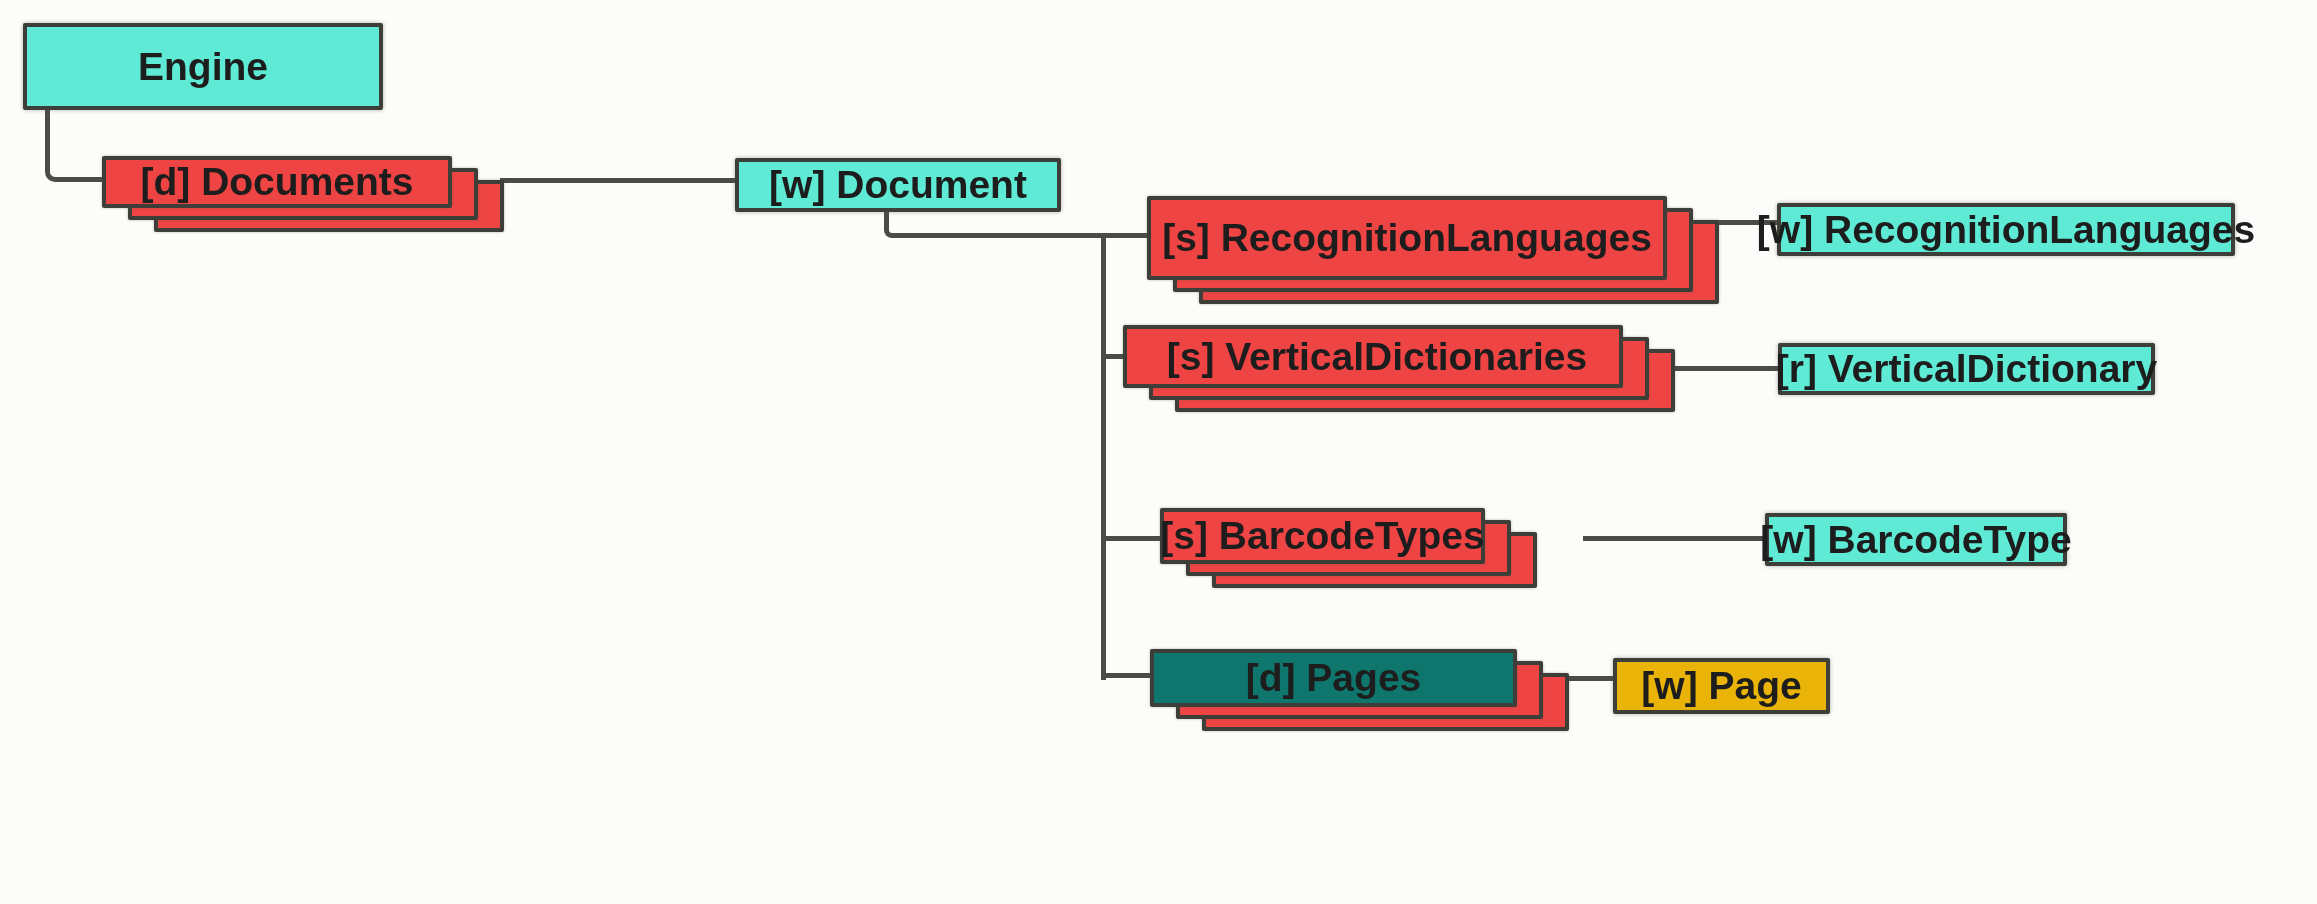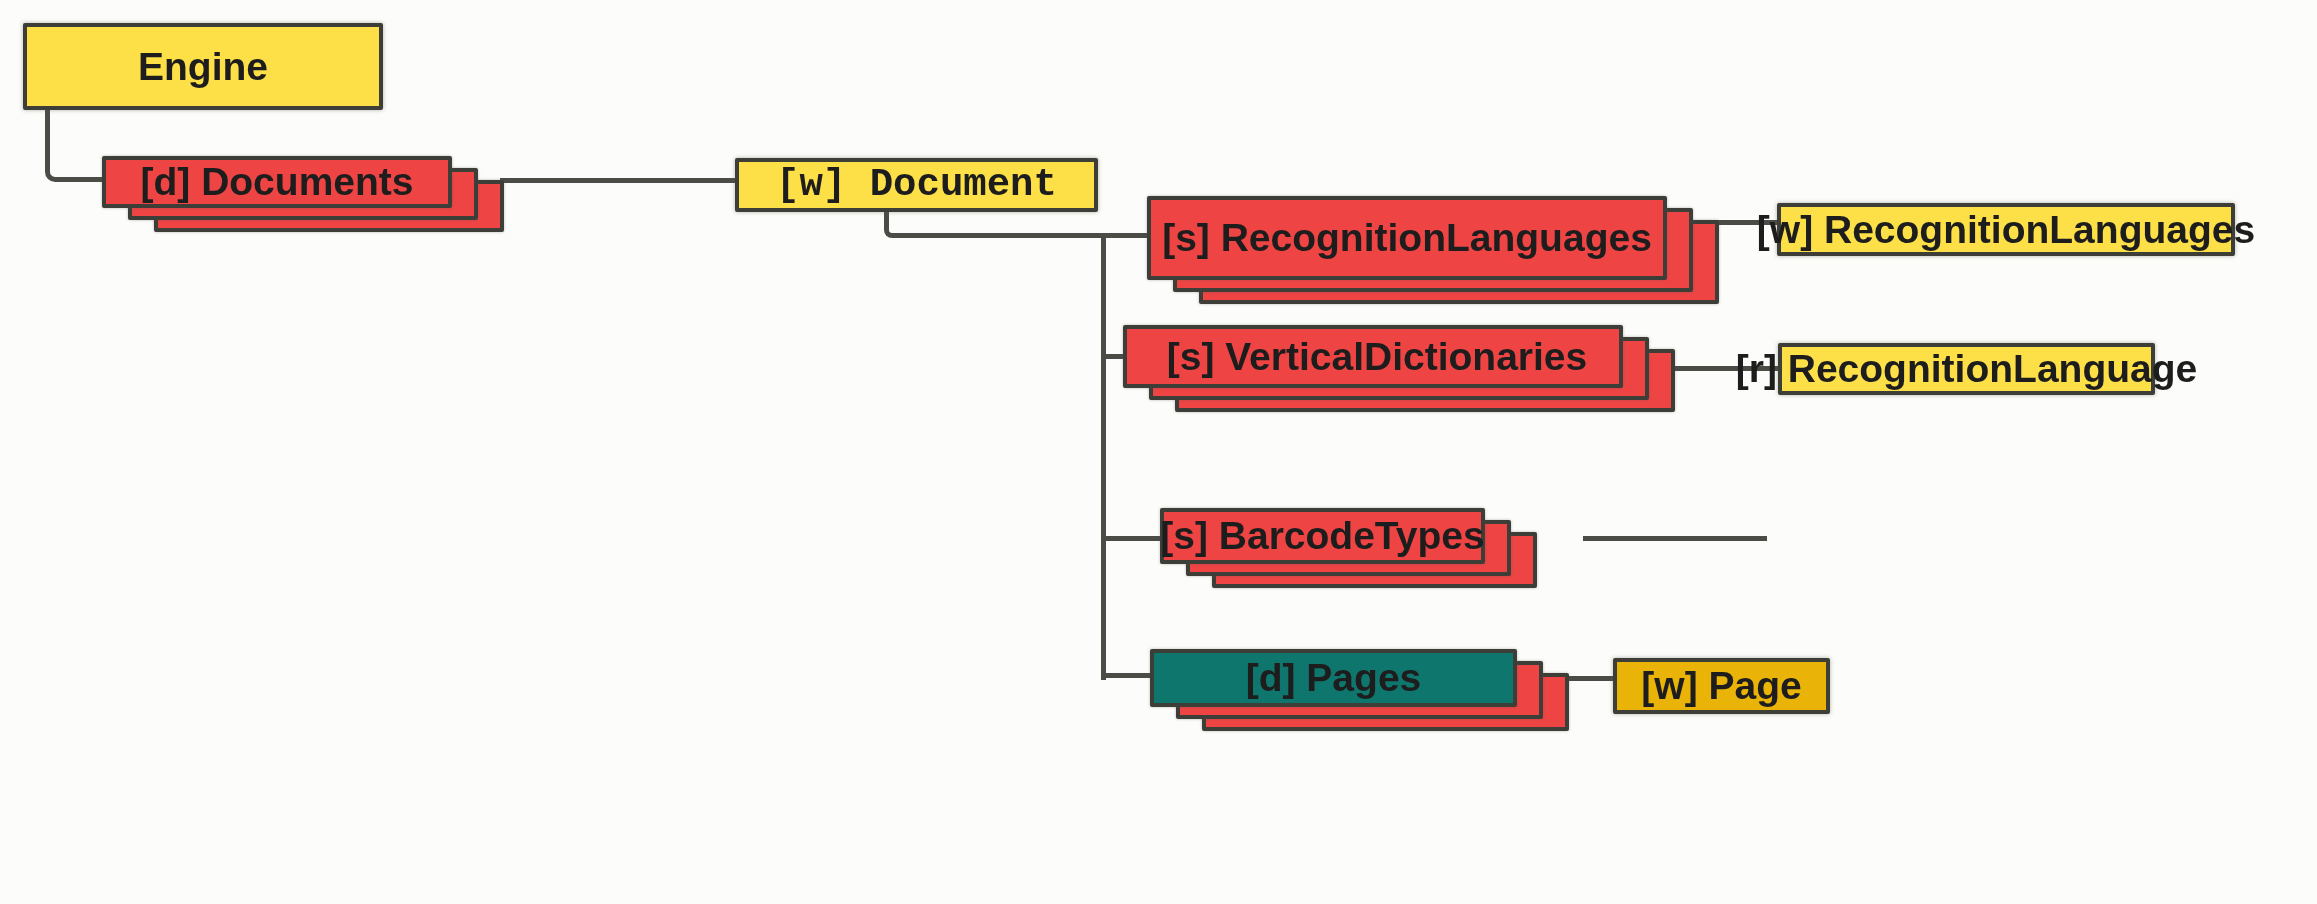--- a/index.html
+++ b/index.html
@@ -7,21 +7,21 @@
     position:relative;
     width:2317px;height:904px;
     background:#fcfcfa;
     overflow:hidden;
     font-family:"Liberation Sans",sans-serif;
     filter:blur(0.5px);
   }
   
   .box{
     position:absolute;box-sizing:border-box;
-    border:4px solid #3e3e39;background:#fde047;border-radius:2px;
+    border:4px solid #3e3e39;background:#5eead4;border-radius:2px;
     display:flex;align-items:center;justify-content:center;
     font-weight:bold;font-size:39px;color:#1d1d1d;white-space:nowrap;
     box-shadow:0 0 4px rgba(90,88,80,.45);
     letter-spacing:0px;
   }
   
   .stack{position:absolute;}
   .stack .card{
     position:absolute;box-sizing:border-box;
     border:4px solid #3e3e39;background:#ef4444;border-radius:2px;
@@ -35,21 +35,21 @@
     font-weight:bold;font-size:39px;color:#1d1d1d;white-space:nowrap;
   }
   
   .s-documents{left:102px;top:156px;}  .s-documents .card{width:350px;height:52px;}
   .s-rlangs   {left:1147px;top:196px;} .s-rlangs .card{width:520px;height:84px;}
   .s-vdicts   {left:1123px;top:325px;} .s-vdicts .card{width:500px;height:63px;padding-left:8px;}
   .s-btypes   {left:1160px;top:508px;} .s-btypes .card{width:325px;height:56px;}
   .s-pages    {left:1150px;top:649px;} .s-pages .card{width:367px;height:58px;}
   
   .n-engine {left:23px;top:23px;width:360px;height:87px;}
-  .n-document{left:735px;top:158px;width:363px;height:54px;font-family:Liberation Mono, monospace;}
+  .n-document{left:735px;top:158px;width:326px;height:54px;}
   .n-rlang  {left:1777px;top:203px;width:458px;height:53px;}
   .n-vdict  {left:1778px;top:343px;width:377px;height:52px;}
   .n-btype  {left:1765px;top:513px;width:302px;height:53px;}
   .n-page   {left:1613px;top:658px;width:217px;height:56px;}
   
   .hline,.vline{position:absolute;background:#4c4c47;}
   .elbow{position:absolute;box-sizing:border-box;
          border-left:5px solid #4c4c47;border-bottom:5px solid #4c4c47;
          border-bottom-left-radius:10px;}
   .l-engine   {left:45px;top:110px;width:57px;height:72px;}
@@ -80,22 +80,23 @@
   <div class="hline l-vd"></div>
   <div class="hline l-bt"></div>
   <div class="hline l-pg"></div>
 
   <div class="box n-engine">Engine</div>
 
   <div class="box n-document">[w] Document</div>
 
   <div class="box n-rlang">[w] RecognitionLanguages</div>
 
-  <div class="box n-vdict">[r] RecognitionLanguage</div>
+  <div class="box n-vdict">[r] VerticalDictionary</div>
 
+  <div class="box n-btype">[w] BarcodeType</div>
 
   <div class="box n-page" style="background-color: #eab308;">[w] Page</div>
 
   <div class="stack s-documents">
     <div class="card l3"></div>
     <div class="card l2"></div>
     <div class="card main">[d] Documents</div>
   </div>
 
   <div class="stack s-rlangs">

